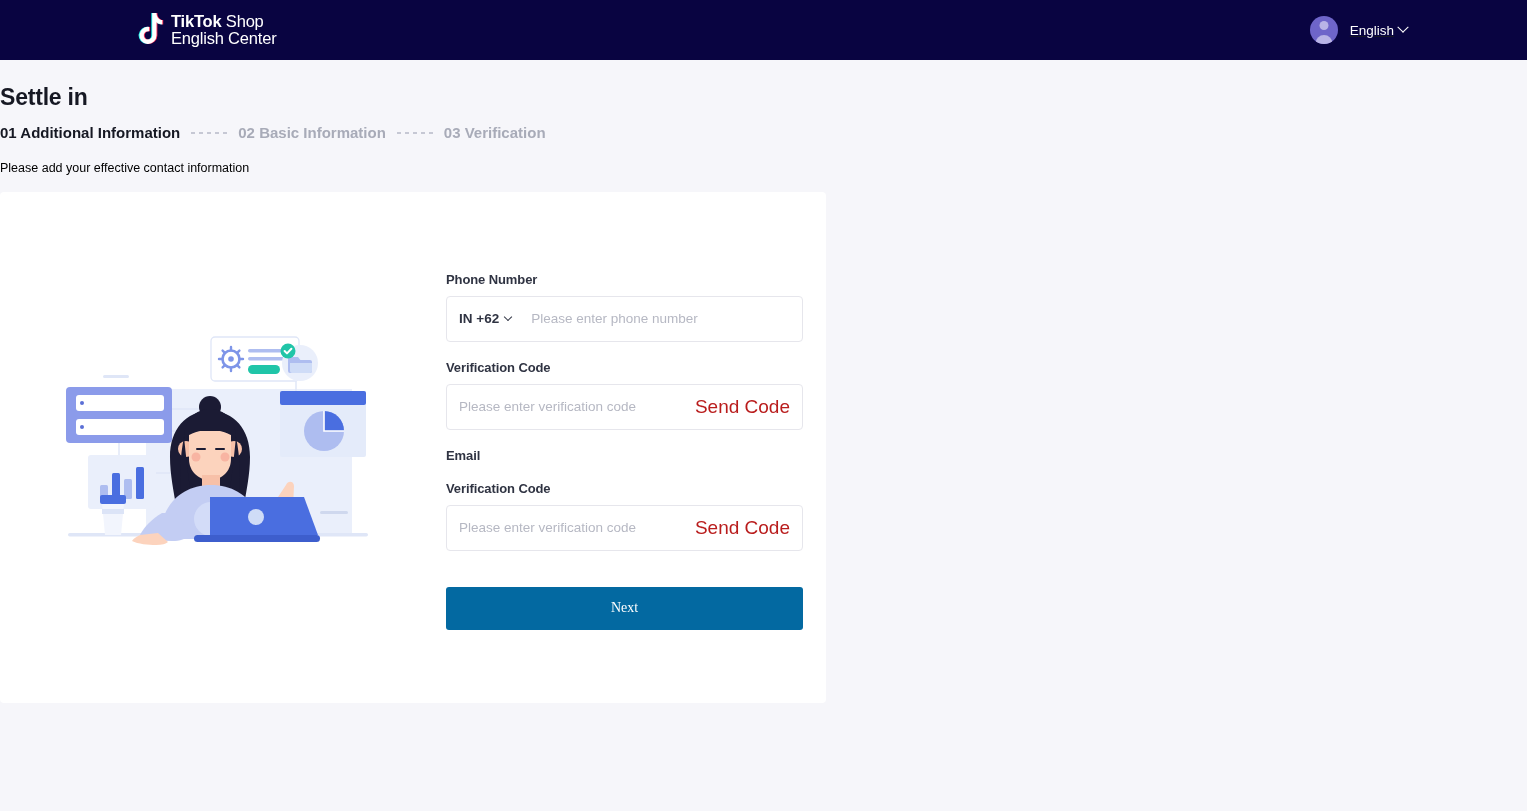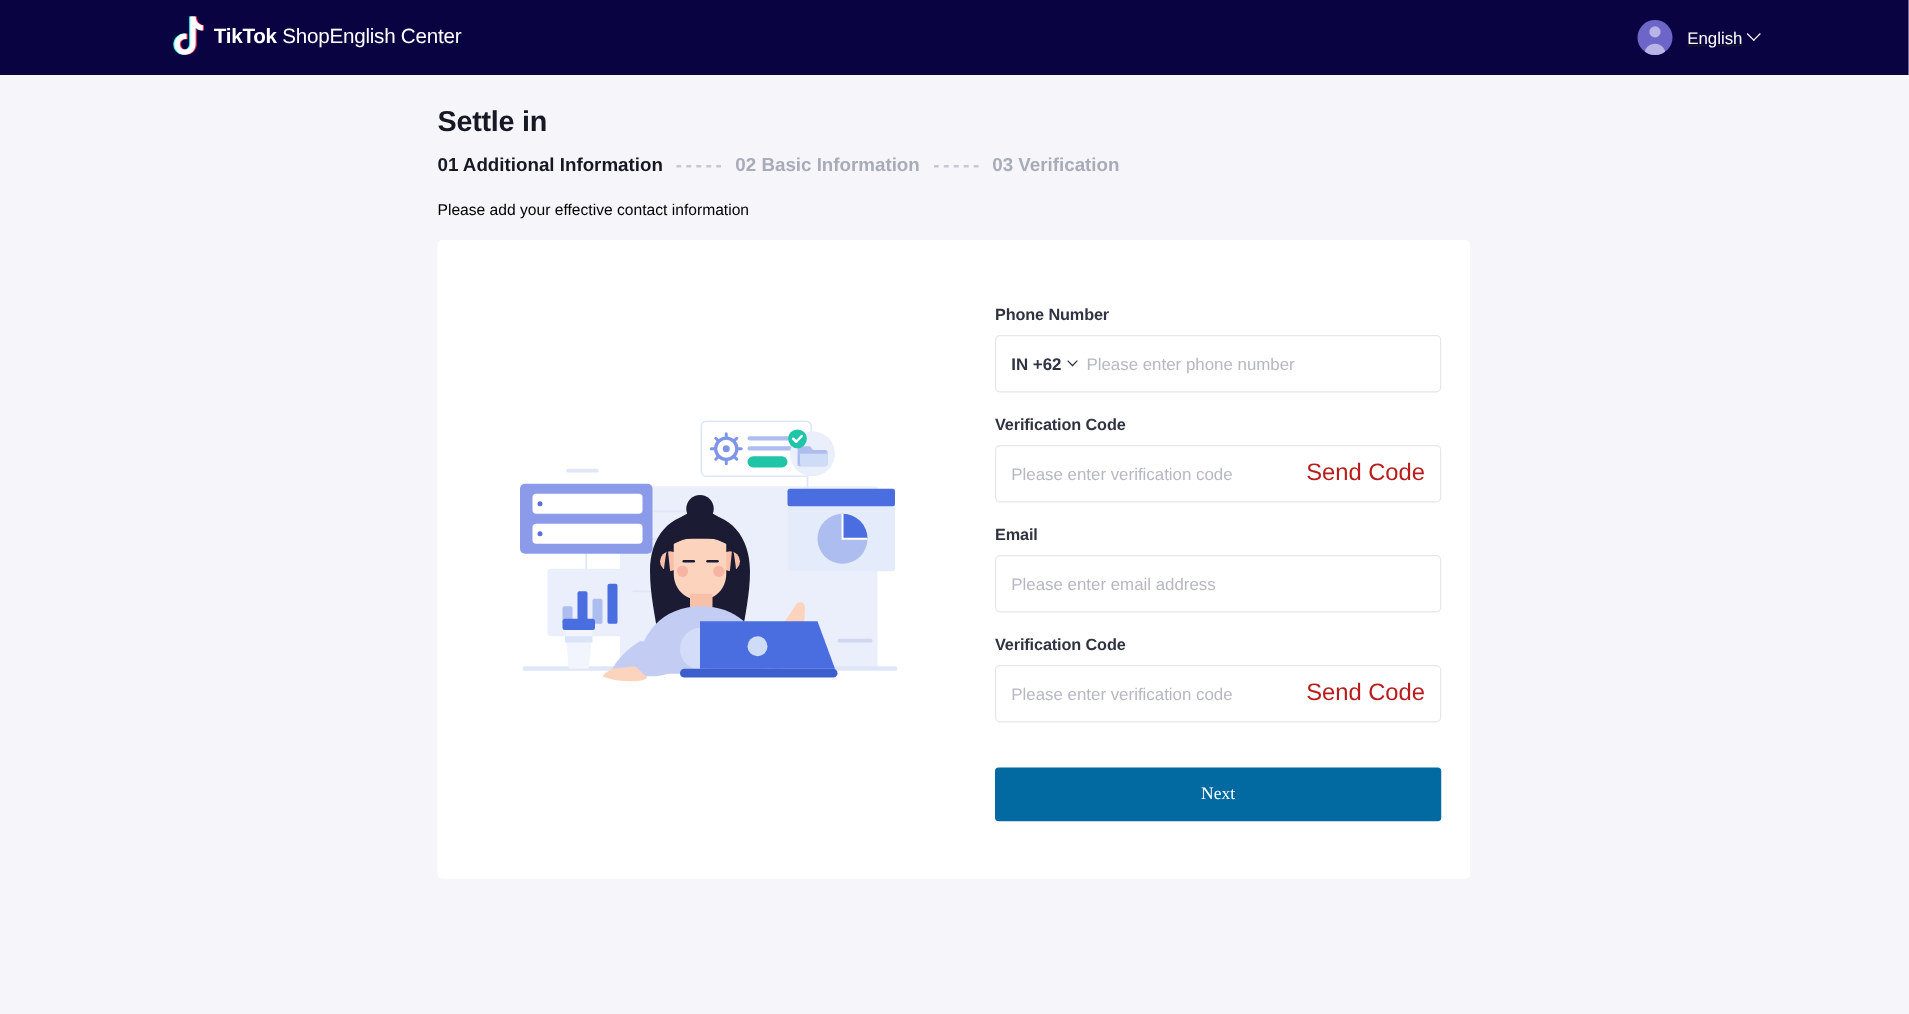--- a/index.html
+++ b/index.html
@@ -36,21 +36,21 @@
 
   .brand-note {
     width: 26px;
     height: 34px;
     flex: 0 0 26px;
     position: relative;
   }
 
   .brand-text {
     display: flex;
-    flex-direction: row;
+    flex-direction: column;
     line-height: 1.06;
     color: #ffffff;
   }
 
   .brand-line1 { font-size: 16.5px; letter-spacing: -0.2px; }
   .brand-line1 b { font-weight: 700; }
   .brand-line1 span { font-weight: 400; }
   .brand-line2 { font-size: 16.5px; font-weight: 400; letter-spacing: -0.2px; }
 
   .header-right {
@@ -106,21 +106,20 @@
     width: 8px;
     height: 8px;
     border-right: 1.4px solid currentColor;
     border-bottom: 1.4px solid currentColor;
     transform: rotate(45deg) translate(-2px, -2px);
   }
 
   
   .page {
     width: 1527px;
-    padding-left: 350px;
   }
 
   .page-title {
     font-size: 23px;
     font-weight: 700;
     color: #161823;
     margin-top: 24px;
     letter-spacing: -0.2px;
   }
 
@@ -191,20 +190,21 @@
   }
 
   .input-box {
     height: 46px;
     border: 1px solid #e6e6ec;
     border-radius: 4px;
     background: #ffffff;
     display: flex;
     align-items: center;
     padding: 0 12px;
+    gap: 12px;
   }
 
   .cc {
     display: flex;
     align-items: center;
     gap: 6px;
     font-size: 13.5px;
     font-weight: 700;
     color: #2f3342;
     cursor: pointer;
@@ -421,23 +421,20 @@
       <div class="field">
         <div class="field-label">Verification Code</div>
         <div class="input-box">
           <input class="text-input" type="text" placeholder="Please enter verification code" style="">
           <span class="send-code">Send Code</span>
         </div>
       </div>
 
       <div class="field">
         <div class="field-label">Email</div>
-        <div class="input-box">
-          <input class="text-input" type="text" placeholder="Please enter email address" style="">
-        </div>
       </div>
 
       <div class="field">
         <div class="field-label">Verification Code</div>
         <div class="input-box">
           <input class="text-input" type="text" placeholder="Please enter verification code" style="">
           <span class="send-code">Send Code</span>
         </div>
       </div>
 

